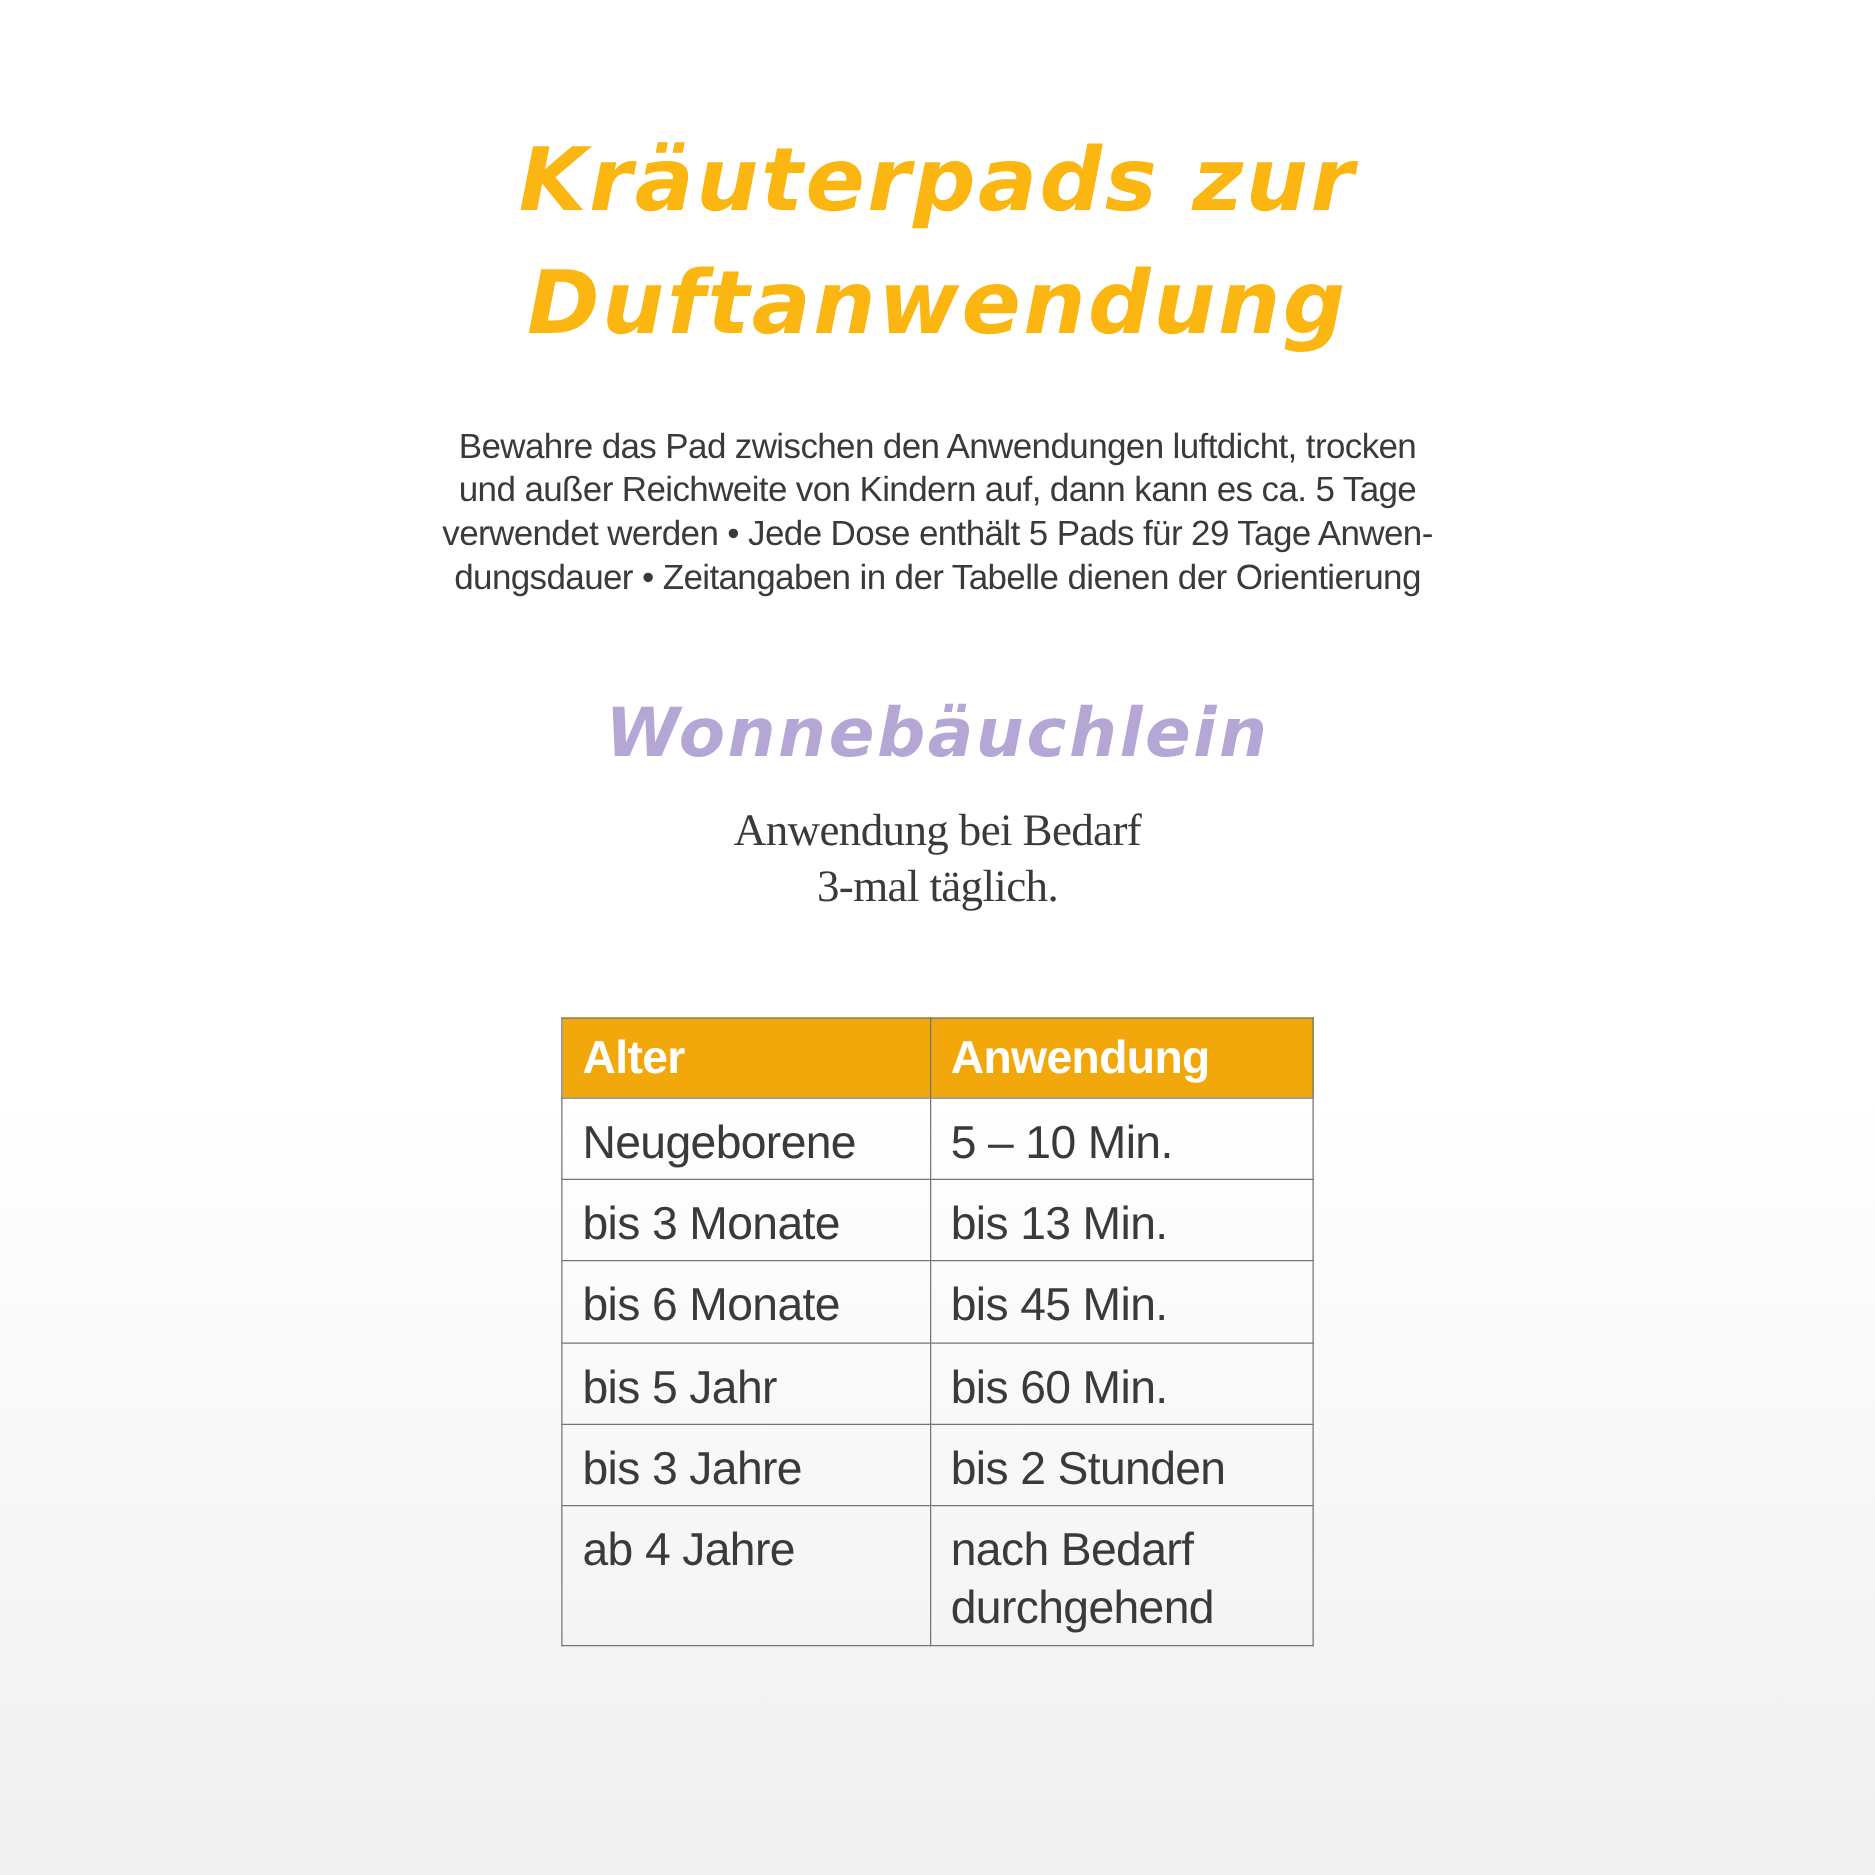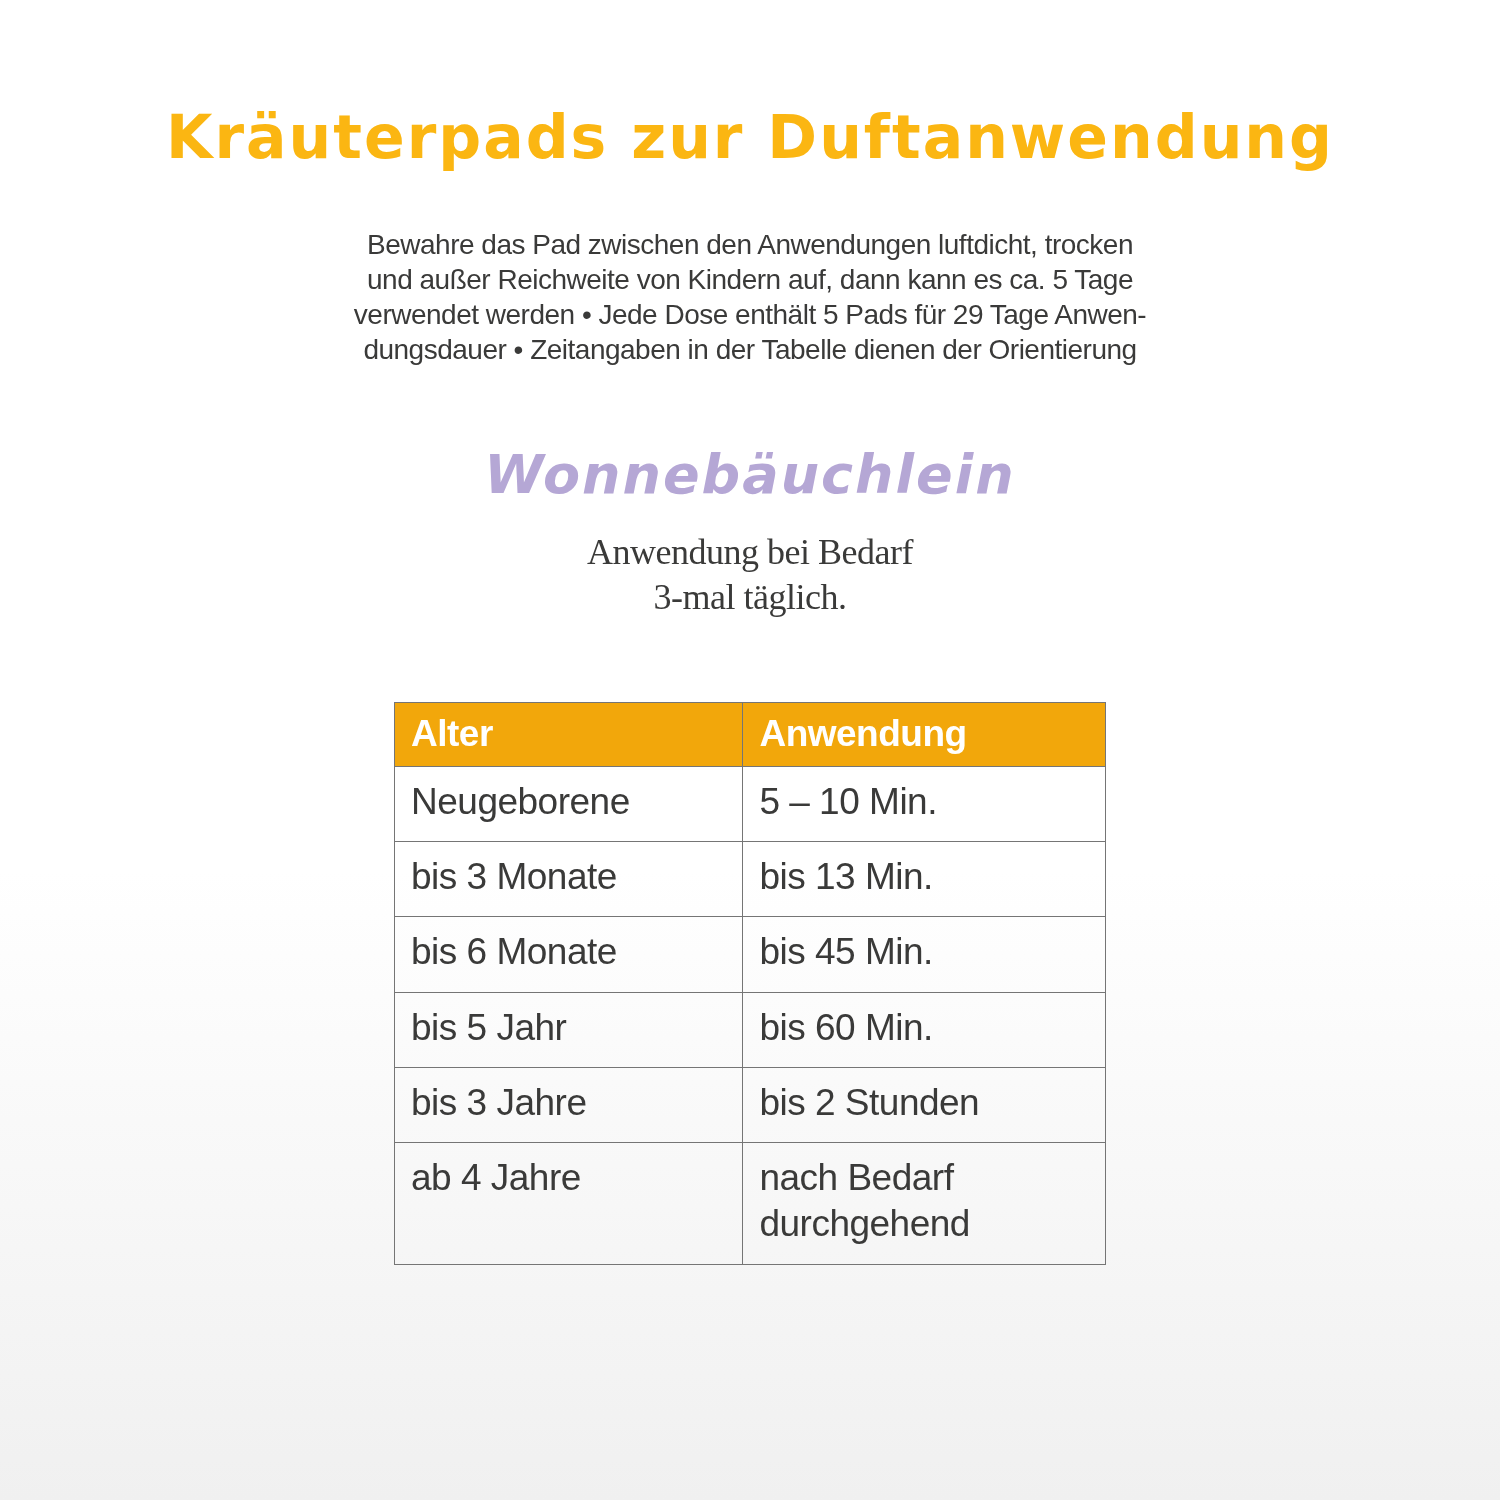--- a/index.html
+++ b/index.html
@@ -19,22 +19,23 @@
     color:var(--text);
     padding-top:95px;
   }
   .page{
     width:1200px;
     margin:0 auto;
     text-align:center;
   }
   .main-title{
     font-family:"DejaVu Sans", sans-serif;
+    font-style:italic;
     font-weight:bold;
-    font-size:60px;
+    font-size:70px;
     letter-spacing:2px;
     color:var(--title_yellow);
     line-height:1.4;
     margin-bottom:48px;
   }
   .intro{
     font-size:28px;
     letter-spacing:-0.5px;
     line-height:1.25;
     color:var(--text);
@@ -53,41 +54,41 @@
   .section-subtitle{
     font-size:36px;
     letter-spacing:-0.5px;
     line-height:1.25;
     margin-top:22px;
     color:var(--text);
     font-family:Liberation Serif, serif;
   }
   .section-subtitle .line{display:block;}
   .dosage-table{
-    width:712px;
+    width:602px;
     margin:82px auto 0 auto;
     border-collapse:collapse;
     text-align:left;
     font-size:37px;
     letter-spacing:-0.5px;
     color:var(--text);
   }
   .dosage-table th{
     background:var(--header_orange);
     color:#ffffff;
     font-weight:bold;
     height:64px;
     padding:6px 6px 6px 16px;
     border:1.5px solid var(--border);
     font-size:37px;
   }
   .dosage-table td{
     background:transparent;
     height:60px;
-    padding:6px 6px 16px 16px;
+    padding:6px 6px 6px 16px;
     border:1.5px solid var(--border);
     line-height:1.25;
     vertical-align:top;
     padding-top:12px;
   }
   .dosage-table col.col-alter{width:295px;}
   .dosage-table col.col-anwendung{width:307px;}
 </style>
 </head>
 <body>

